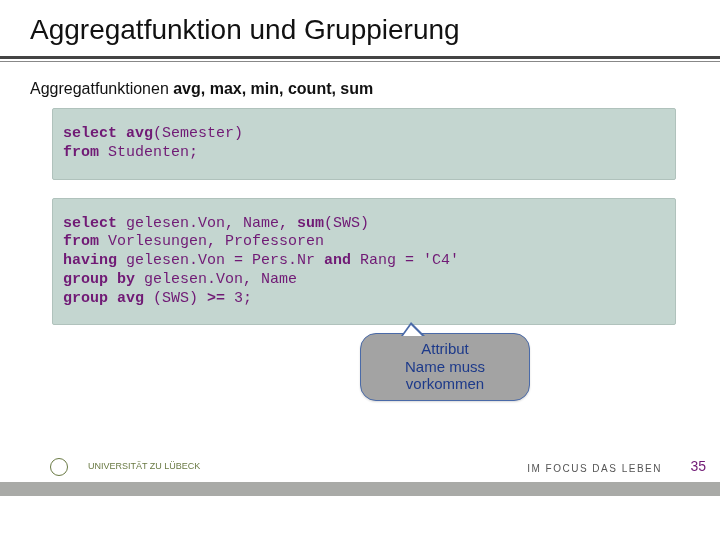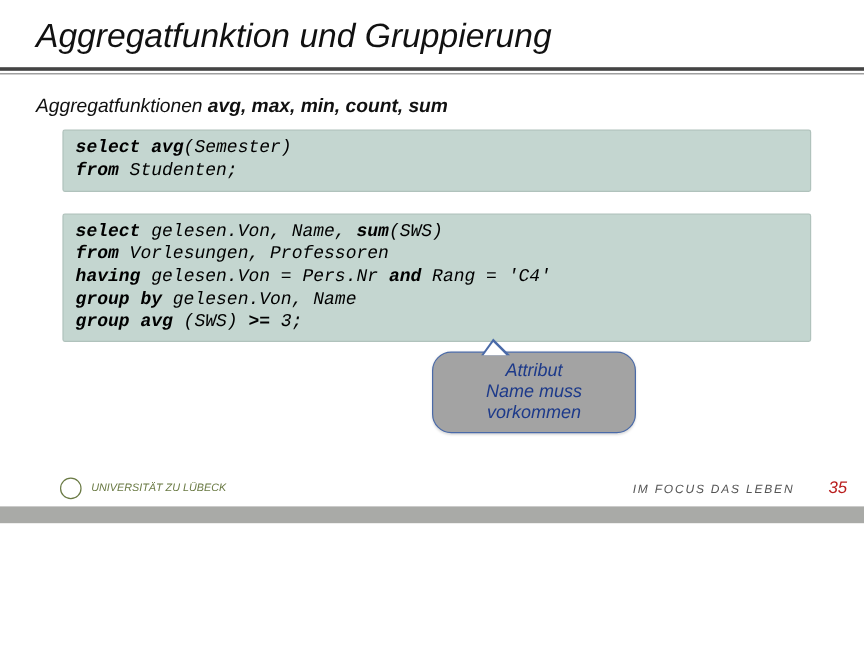--- a/index.html
+++ b/index.html
@@ -1,32 +1,32 @@
 <!DOCTYPE html>
 <html><head>
 <meta charset="utf-8">
 <style>
   * { margin: 0; padding: 0; box-sizing: border-box; }
   html, body { width: 720px; height: 540px; background: #fff; font-family: Arial, Helvetica, sans-serif; overflow: hidden; }
-  .slide { position: relative; width: 720px; height: 436px; font-style: italic; }
+  .slide { position: relative; width: 720px; height: 496px; }
   .title { font-size: 28px; color: #111; padding: 14px 0 10px 30px; font-weight: 400; }
   .hr1 { border: none; border-top: 3px solid #444; margin: 0 0 0 0; }
   .hr2 { border: none; border-top: 1px solid #888; margin-top: 2px; }
   .content { padding: 18px 30px 0 30px; }
   .subhead { font-size: 16px; color: #111; margin-bottom: 10px; }
   .codebox {
     background: #c4d6d0;
     border: 1px solid #b0c2bc;
     border-radius: 2px;
-    padding: 6px 10px;
+    padding: 16px 10px;
     margin: 0 14px 18px 22px;
     font-family: "Courier New", monospace;
     font-size: 15px;
     line-height: 1.25;
-    color: #000000;
+    color: #701a75;
     white-space: pre;
   }
   .callout-wrap { position: relative; height: 60px; margin-top: -6px; }
   .callout {
     position: absolute;
     left: 330px;
     top: -4px;
     width: 170px;
     background: #a3a3a3;
     border: 1.5px solid #4a6aa8;
@@ -63,41 +63,41 @@
     height: 32px;
   }
   .logo-left {
     position: absolute;
     left: 18px; bottom: 20px;
     font-size: 9px;
     color: #6a7a44;
     line-height: 1.1;
     display: flex;
     align-items: center;
-    gap: 8px;
+    gap: 20px;
     padding-left: 32px;
   }
   .logo-left .seal {
     width: 18px; height: 18px;
     border: 1px solid #6a7a44;
     border-radius: 50%;
     display: inline-block;
   }
   .logo-right {
     position: absolute;
     right: 58px; bottom: 22px;
     font-size: 10px;
     letter-spacing: 1.5px;
     color: #555;
   }
   .pagenum {
     position: absolute;
     right: 14px; bottom: 22px;
     font-size: 14px;
-    color: #b91c1c;
+    color: #701a75;
   }
   .footbar {
     position: absolute;
     left: 0; right: 0; bottom: 0;
     height: 14px;
     background: #a9aaa7;
   }
   b { font-weight: 700; margin-top: 45px; }
 </style>
 </head>

